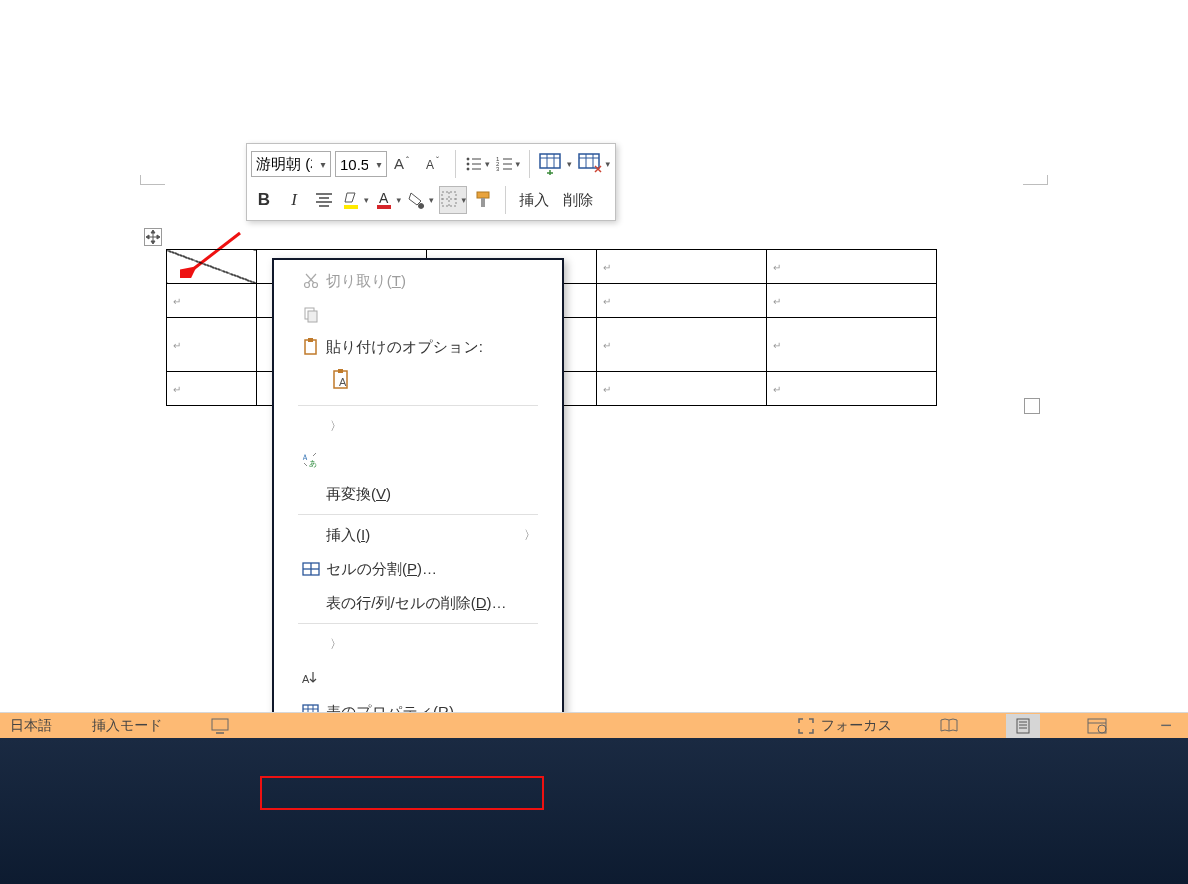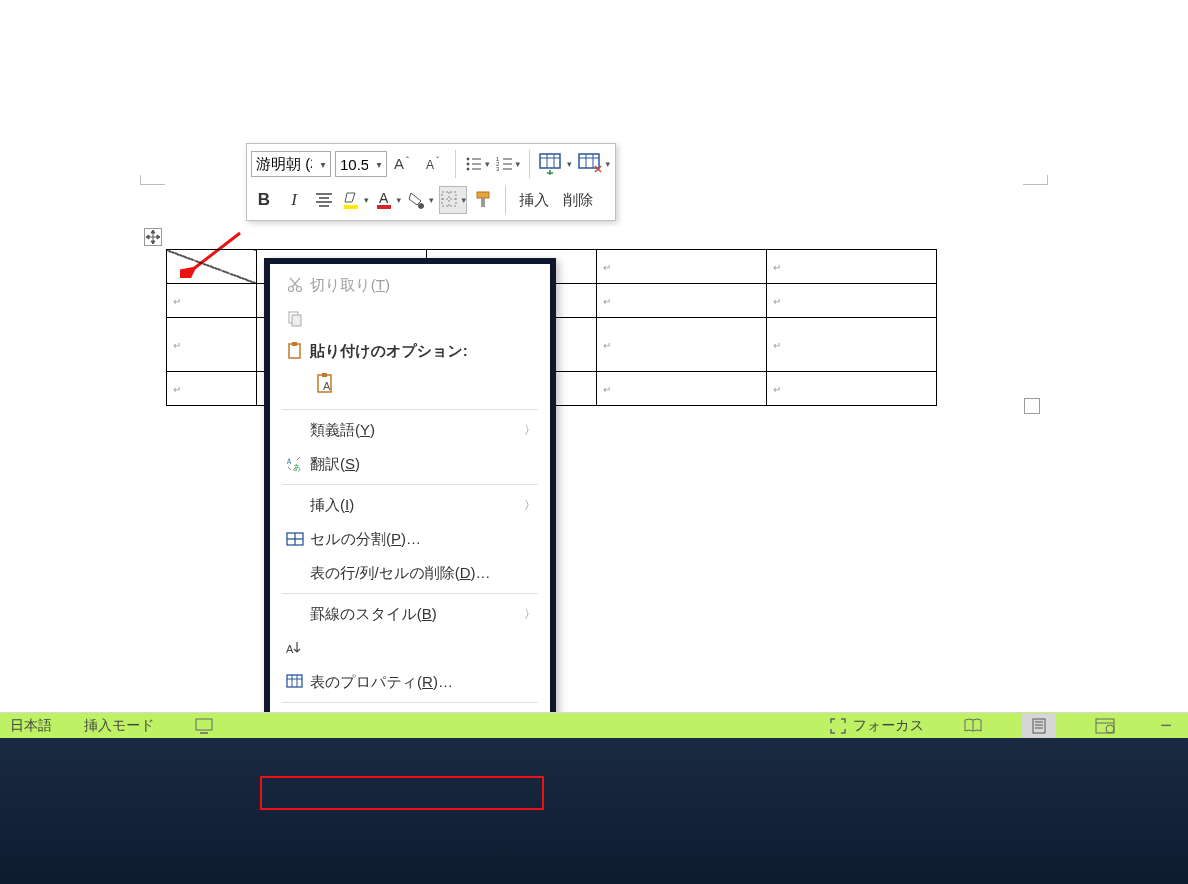--- a/index.html
+++ b/index.html
@@ -32,37 +32,37 @@
 .arrow{position:absolute;left:180px;top:228px;pointer-events:none}
 
 
 .doc-table{position:absolute;left:166px;top:249px;border-collapse:collapse}
 .doc-table td{border:1px solid #000;width:170px;height:34px;font-size:12px;color:#888;padding:0 6px;vertical-align:middle}
 .doc-table td.narrow{width:90px}
 .doc-table .tick{font-size:10px;color:#9a9a9a}
 .resize-handle{position:absolute;left:1024px;top:398px;width:16px;height:16px;border:1px solid #9a9a9a;background:#fff}
 
 
-.ctx-menu{position:absolute;left:264px;top:258px;width:292px;background:#fff;border:6px solid #0f172a;box-shadow:3px 3px 8px rgba(0,0,0,.25);padding:4px 4px;font-size:15px}
+.ctx-menu{position:absolute;left:272px;top:258px;width:292px;background:#fff;border:2px solid #0f172a;box-shadow:3px 3px 8px rgba(0,0,0,.25);padding:4px 16px;font-size:15px}
 .ctx-item{display:flex;align-items:center;height:34px;padding:0 10px 0 6px;cursor:default;white-space:nowrap}
 .ctx-item.disabled{color:#9e9e9e}
 .ctx-item .ic{width:30px;display:flex;align-items:center;justify-content:center}
 .ctx-item .lbl{flex:1}
 .ctx-item .arr{width:16px;text-align:right;color:#666;font-size:12px}
-.ctx-item.header{font-weight:700;height:30px;pointer-events:none}
+.ctx-item.header{font-weight:400;height:30px;pointer-events:none}
 .ctx-sep{height:1px;background:#e0e0e0;margin:3px 8px}
 .ctx-paste-opts{padding:2px 0 6px 36px}
 .ctx-paste-btn{display:inline-flex;align-items:center;justify-content:center;width:32px;height:32px;border:1px solid transparent}
 .ctx-item .u{text-decoration:underline}
 
 
 .hl{position:absolute;left:260px;top:776px;width:284px;height:34px;border:2px solid #e11;pointer-events:none;z-index:5}
 
 
-.status-bar{position:absolute;left:0;right:0;top:712px;height:26px;background:#bef264;border-top:1px solid #d7d7d7;display:flex;align-items:center;font-size:14px;color:#444;padding:0 10px;gap:32px}
+.status-bar{position:absolute;left:0;right:0;top:712px;height:26px;background:#fdba74;border-top:1px solid #d7d7d7;display:flex;align-items:center;font-size:14px;color:#444;padding:0 10px;gap:40px}
 .status-bar .spacer{flex:1}
 .view-btn{display:flex;align-items:center;justify-content:center;width:34px;height:24px;color:#555}
 .view-btn.active{background:#d6d6d6}
 .status-focus{display:flex;align-items:flex-start;gap:6px}
 
 
 .taskbar{position:absolute;left:0;right:0;top:738px;bottom:0;background:linear-gradient(#1a2a42,#0d1b30)}
 </style>
 </head>
 <body>
@@ -293,32 +293,34 @@
       <svg width="22" height="22">
           <rect x="3" y="2" width="13" height="17" fill="none" stroke="#c07a2a" stroke-width="1.5"></rect>
           <rect x="7" y="0" width="5" height="4" fill="#c07a2a"></rect>
           <text x="8" y="17" font-size="11" fill="#555">A</text>
         </svg>
     </span>
   </div>
   <div class="ctx-sep"></div>
   <div class="ctx-item">
     <span class="ic"></span>
-    <span class="lbl">類義語(<span class="u">Y</span>)</span>
     <span class="arr">〉</span>
   </div>
   <div class="ctx-item">
     <span class="ic">
       <svg width="20" height="18">
           <text x="0" y="9" font-size="8" fill="#2b6cb0">Ａ</text>
           <text x="8" y="15" font-size="8" fill="#2a8a3a">あ</text>
           <path d="M3 12 l3 3 M12 5 l3 -3" stroke="#888" stroke-width="1" fill="none"></path>
         </svg>
     </span>
-    <span class="lbl">翻訳(<span class="u">S</span>)</span>
+  </div>
+  <div class="ctx-item">
+    <span class="ic"></span>
+    <span class="lbl">再変換(<span class="u">V</span>)</span>
   </div>
   <div class="ctx-sep"></div>
   <div class="ctx-item">
     <span class="ic"></span>
     <span class="lbl">挿入(<span class="u">I</span>)</span>
     <span class="arr">〉</span>
   </div>
   <div class="ctx-item">
     <span class="ic">
       <svg width="18" height="18">
@@ -329,21 +331,20 @@
     </span>
     <span class="lbl">セルの分割(<span class="u">P</span>)…</span>
   </div>
   <div class="ctx-item">
     <span class="ic"></span>
     <span class="lbl">表の行/列/セルの削除(<span class="u">D</span>)…</span>
   </div>
   <div class="ctx-sep"></div>
   <div class="ctx-item">
     <span class="ic"></span>
-    <span class="lbl">罫線のスタイル(<span class="u">B</span>)</span>
     <span class="arr">〉</span>
   </div>
   <div class="ctx-item">
     <span class="ic">
       <svg width="18" height="18">
           <text x="0" y="14" font-size="11" fill="#444">A</text>
           <path d="M11 3 l0 10 M8 10 l3 3 l3 -3" stroke="#444" fill="none" stroke-width="1.2"></path>
         </svg>
     </span>
   </div>

